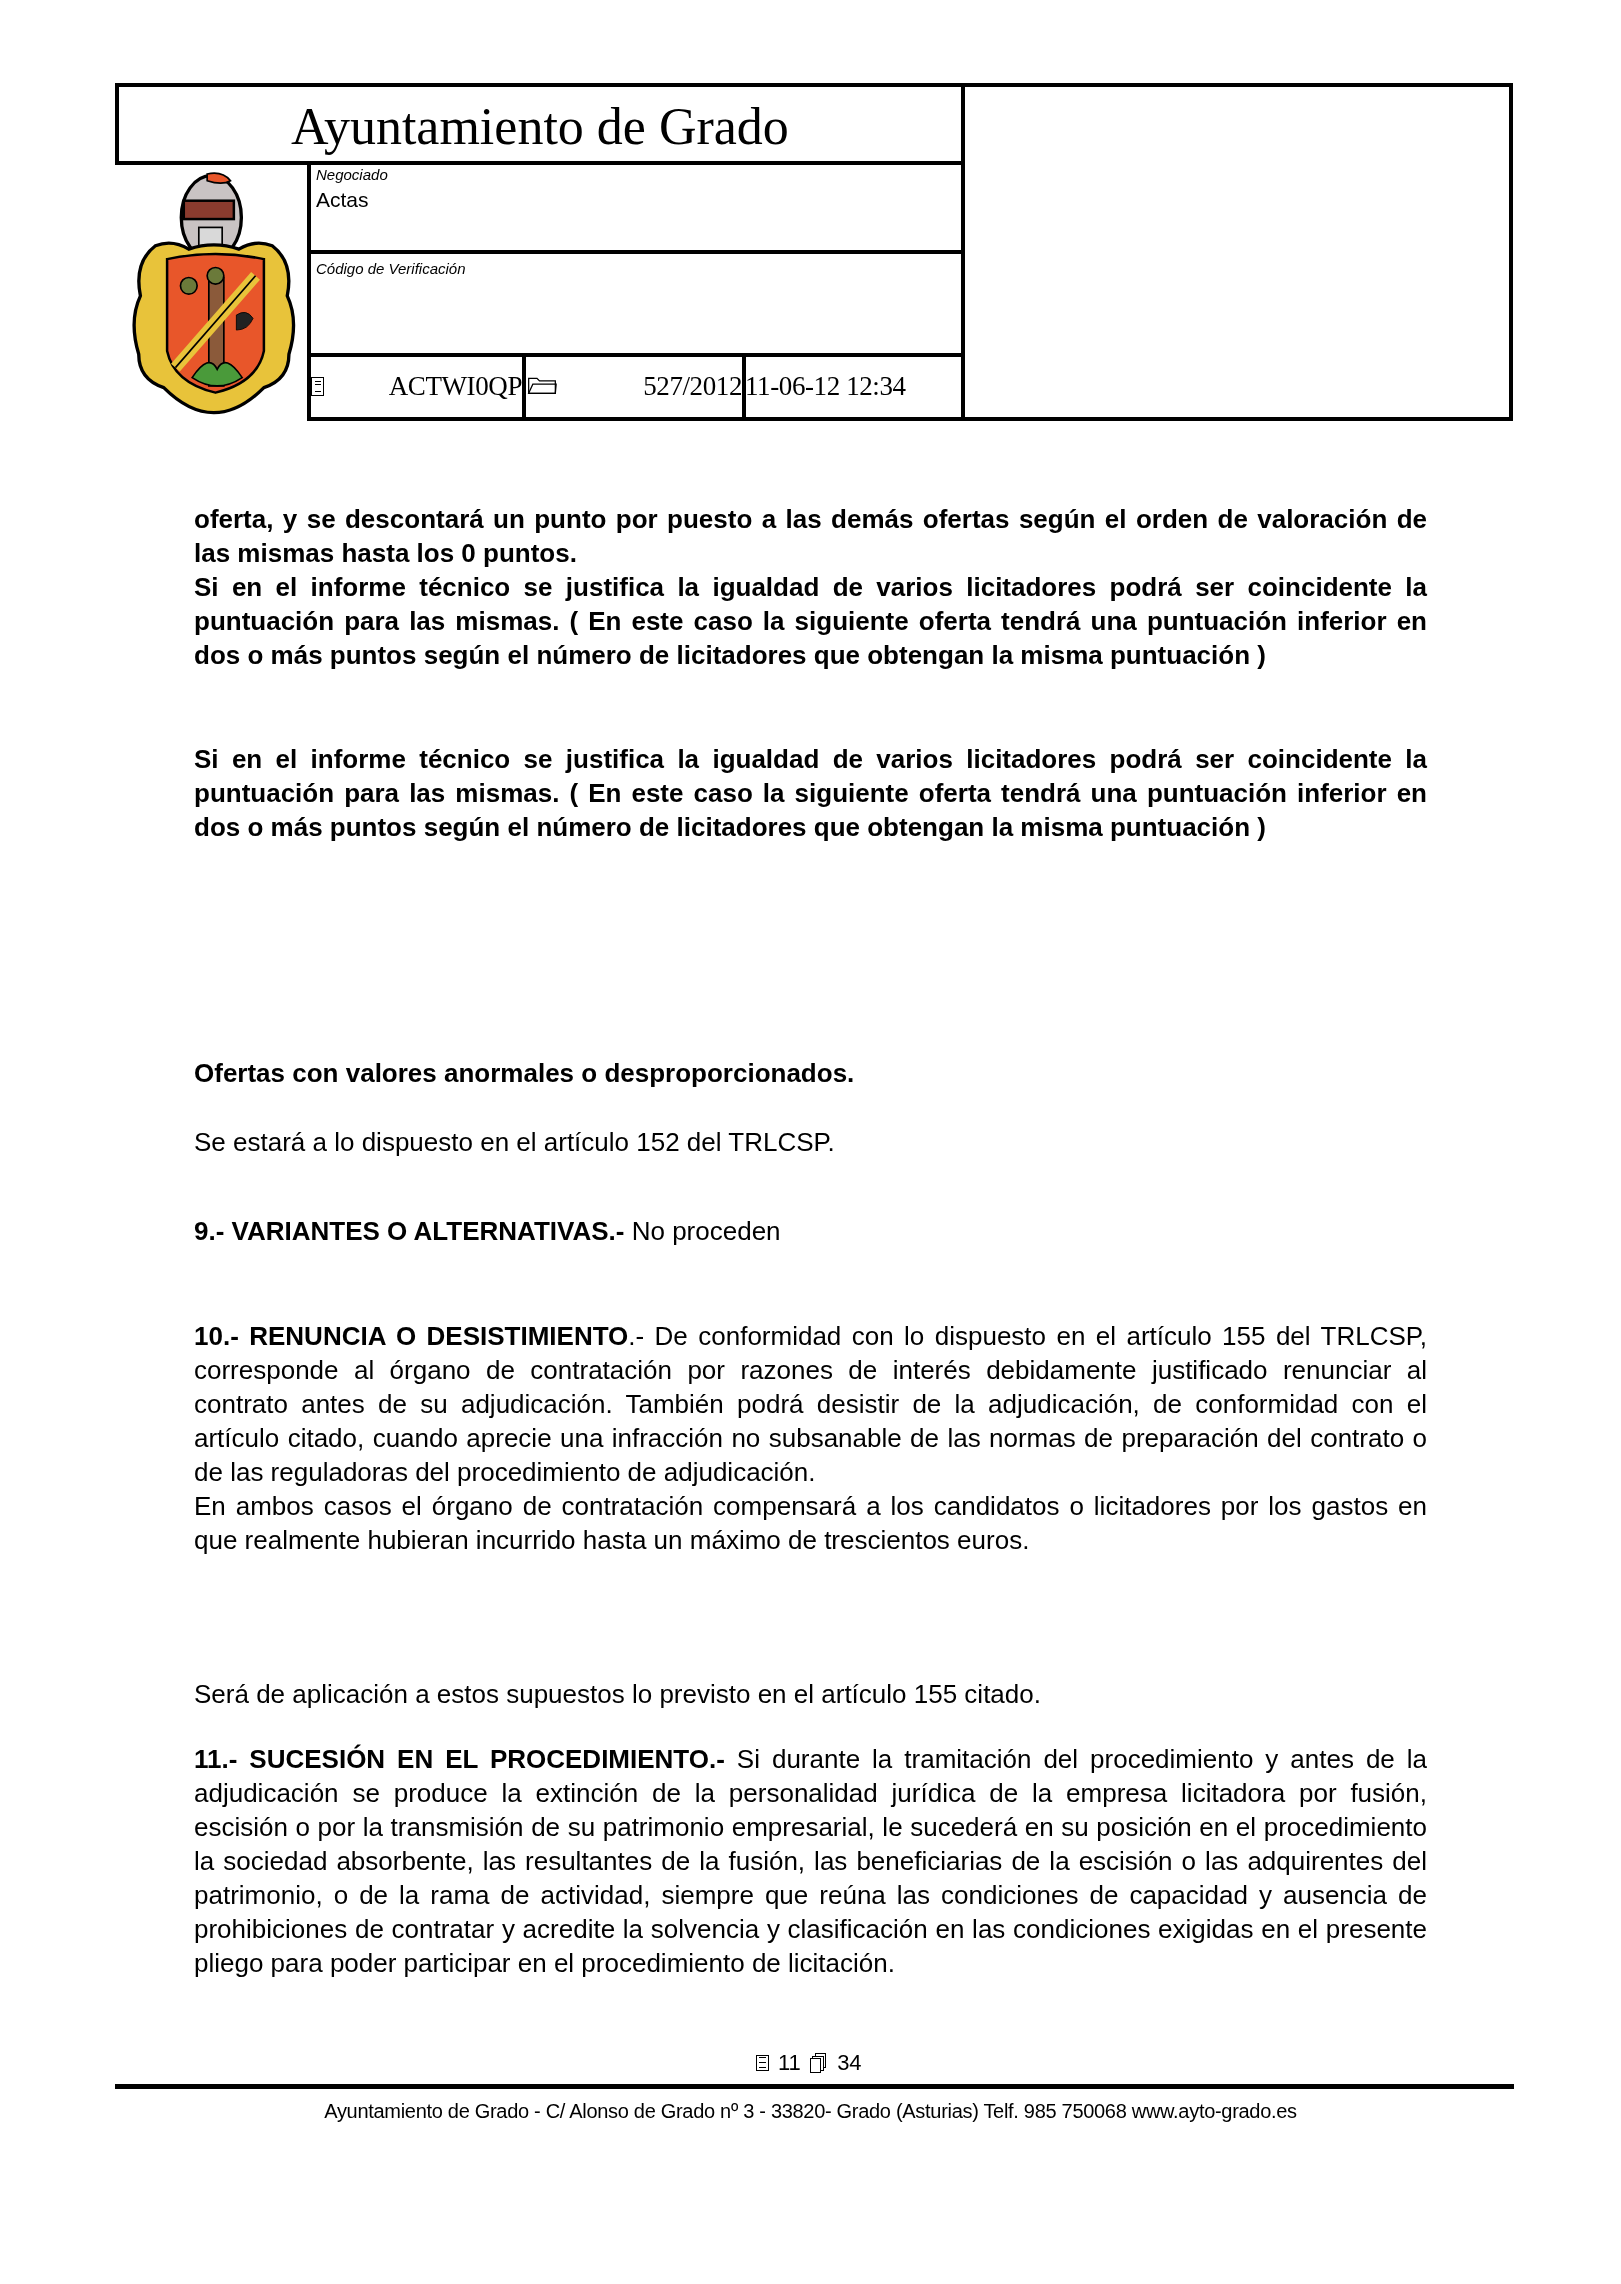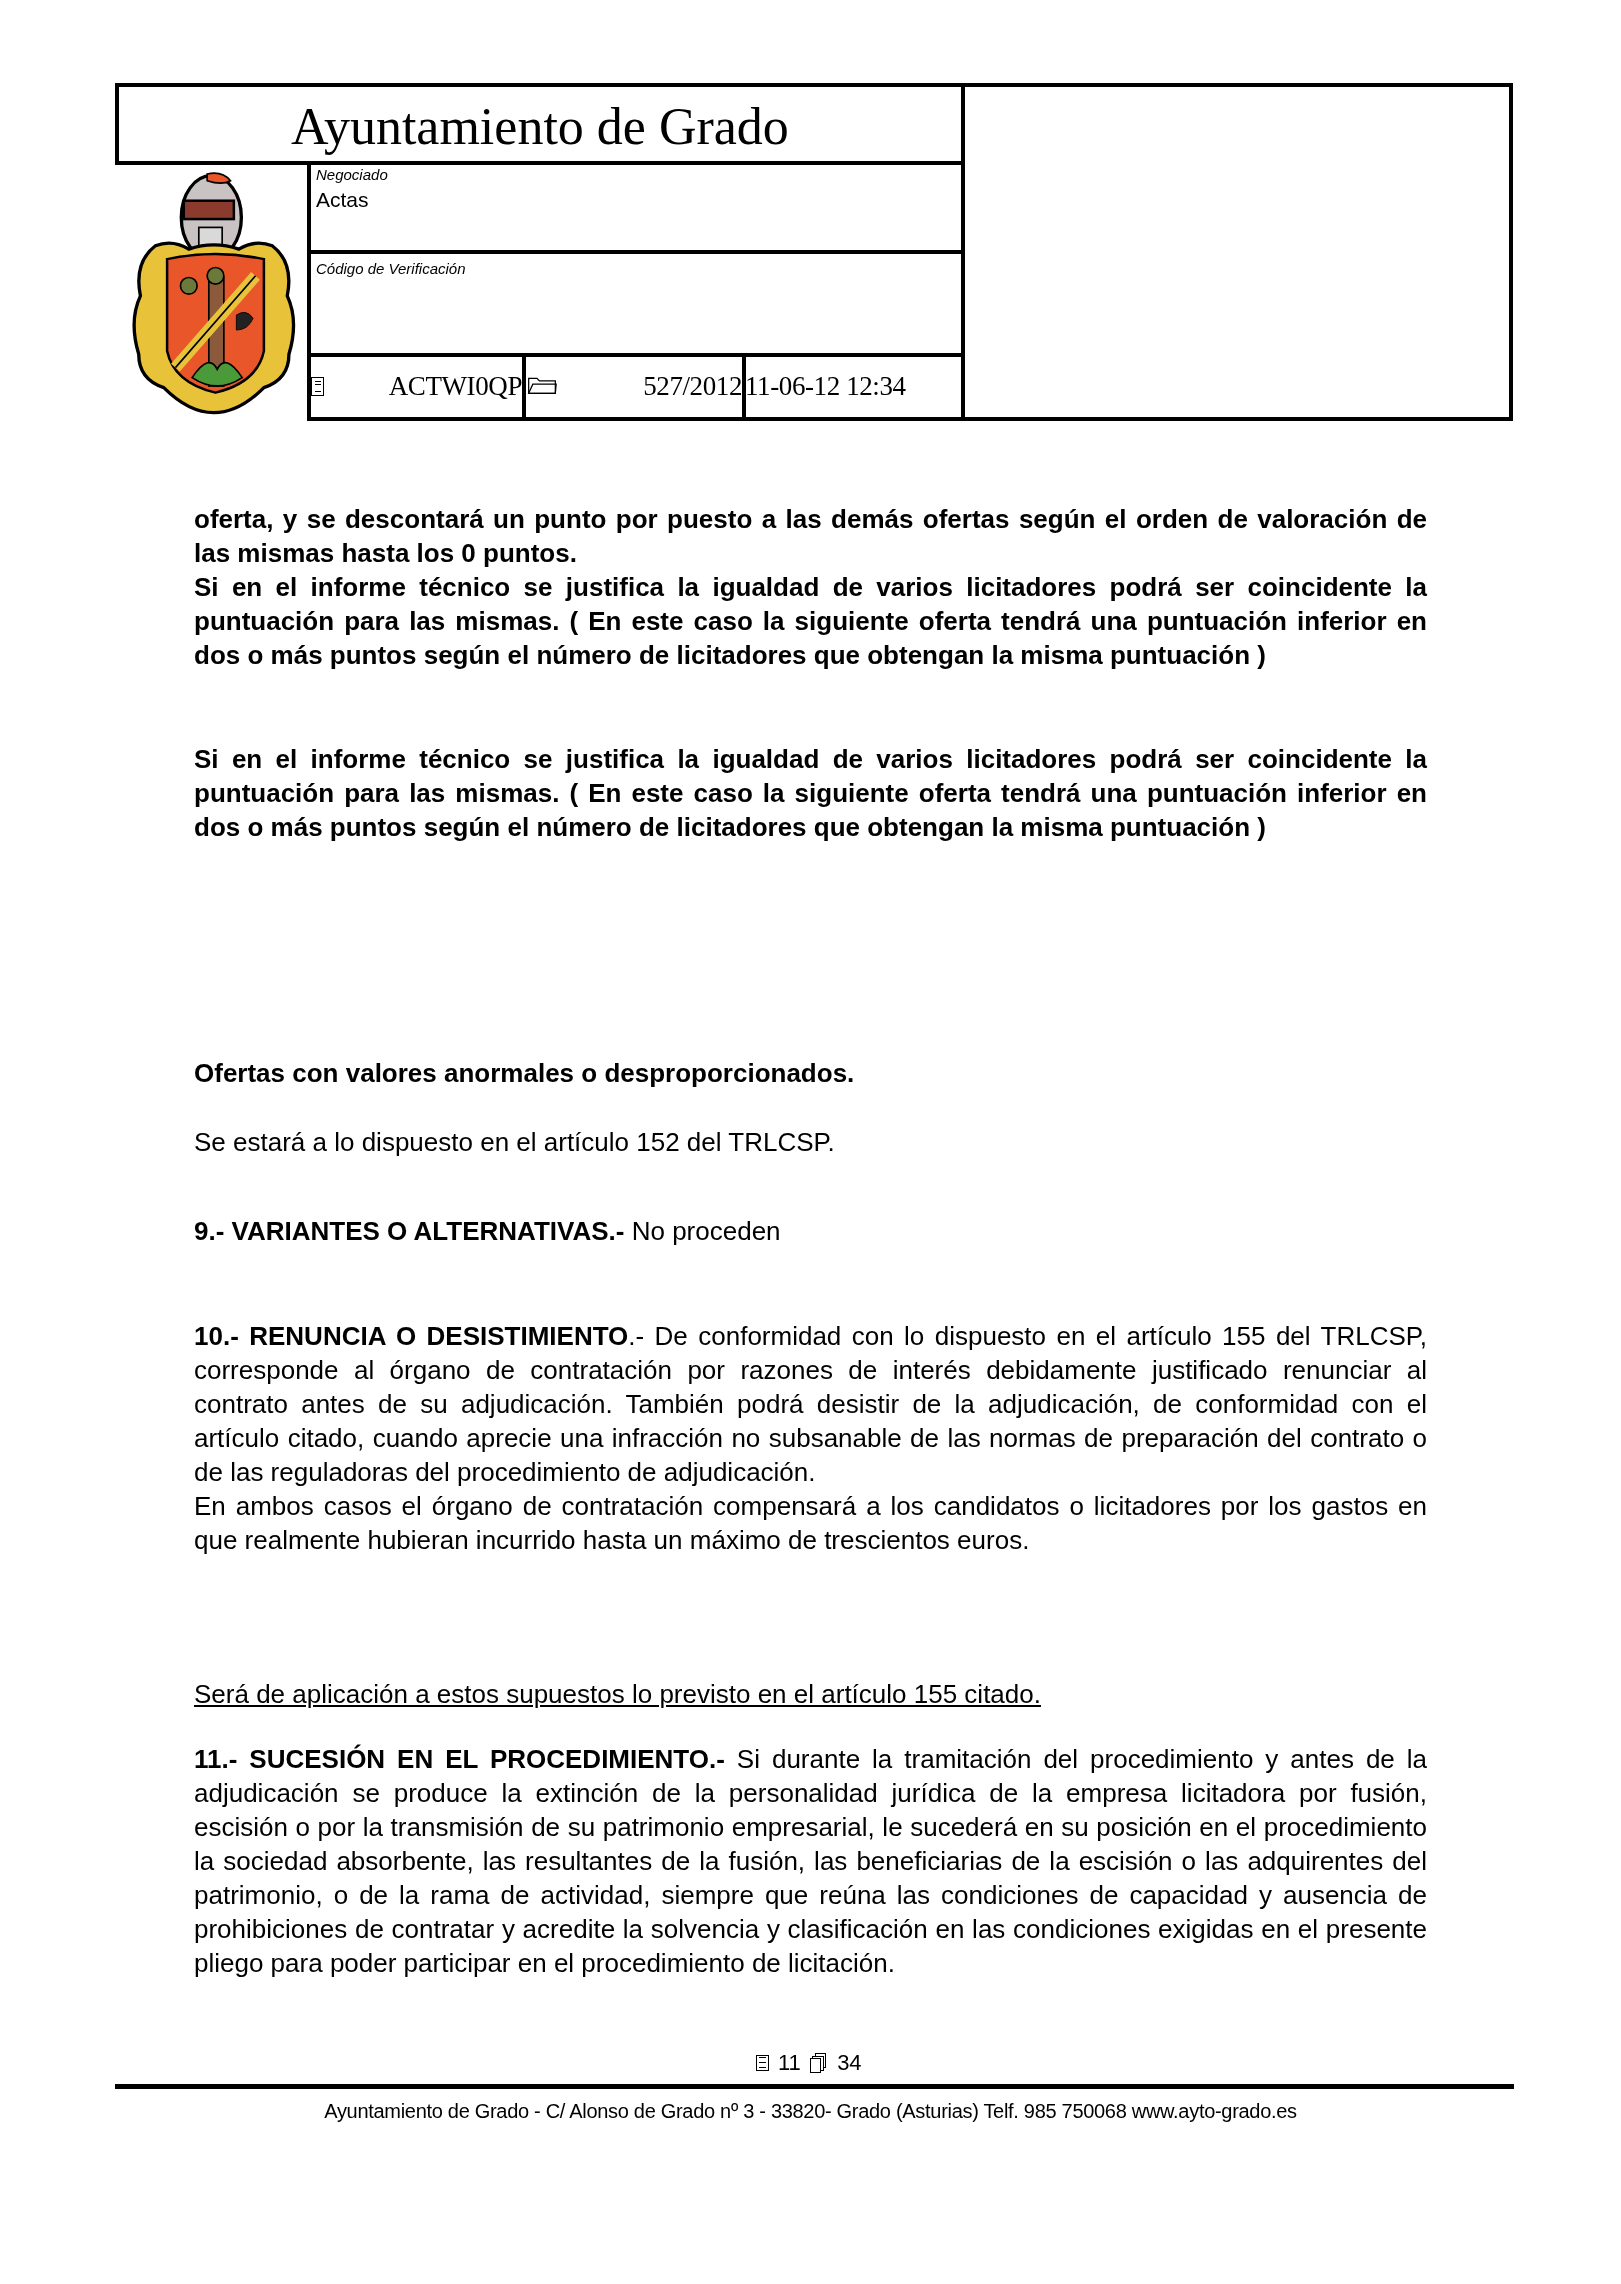--- a/index.html
+++ b/index.html
@@ -105,21 +105,21 @@
 
 <div class="abs body-text" style="top:1214px;">
   <span class="b">9.- VARIANTES O ALTERNATIVAS.-</span><span> No proceden</span>
 </div>
 
 <div class="abs body-text" style="top:1319px;">
   <p><span class="b">10.- RENUNCIA O DESISTIMIENTO</span><span>.- De conformidad con lo dispuesto en el artículo 155 del TRLCSP, corresponde al órgano de contratación por razones de interés debidamente justificado renunciar al contrato antes de su adjudicación. También podrá desistir de la adjudicación, de conformidad con el artículo citado, cuando aprecie una infracción no subsanable de las normas de preparación del contrato o de las reguladoras del procedimiento de adjudicación.</span></p>
   <p>En ambos casos el órgano de contratación compensará a los candidatos o licitadores por los gastos en que realmente hubieran incurrido hasta un máximo de trescientos euros.</p>
 </div>
 
-<div class="abs body-text" style="top:1677px;text-decoration:underline;">Será de aplicación a estos supuestos lo previsto en el artículo 155 citado.</div>
+<div class="abs body-text" style="top:1677px;">Será de aplicación a estos supuestos lo previsto en el artículo 155 citado.</div>
 
 <div class="abs body-text" style="top:1742px;">
   <p><span class="b">11.- SUCESIÓN EN EL PROCEDIMIENTO.-</span><span> Si durante la tramitación del procedimiento y antes de la adjudicación se produce la extinción de la personalidad jurídica de la empresa licitadora por fusión, escisión o por la transmisión de su patrimonio empresarial, le sucederá en su posición en el procedimiento la sociedad absorbente, las resultantes de la fusión, las beneficiarias de la escisión o las adquirentes del patrimonio, o de la rama de actividad, siempre que reúna las condiciones de capacidad y ausencia de prohibiciones de contratar y acredite la solvencia y clasificación en las condiciones exigidas en el presente pliego para poder participar en el procedimiento de licitación.</span></p>
 </div>
 
 <div class="abs pageno">
   <span class="pg-ico"></span>
   <span>11</span>
   <span class="pg-ico-multi">
     <span style="left:5px;top:0"></span>

